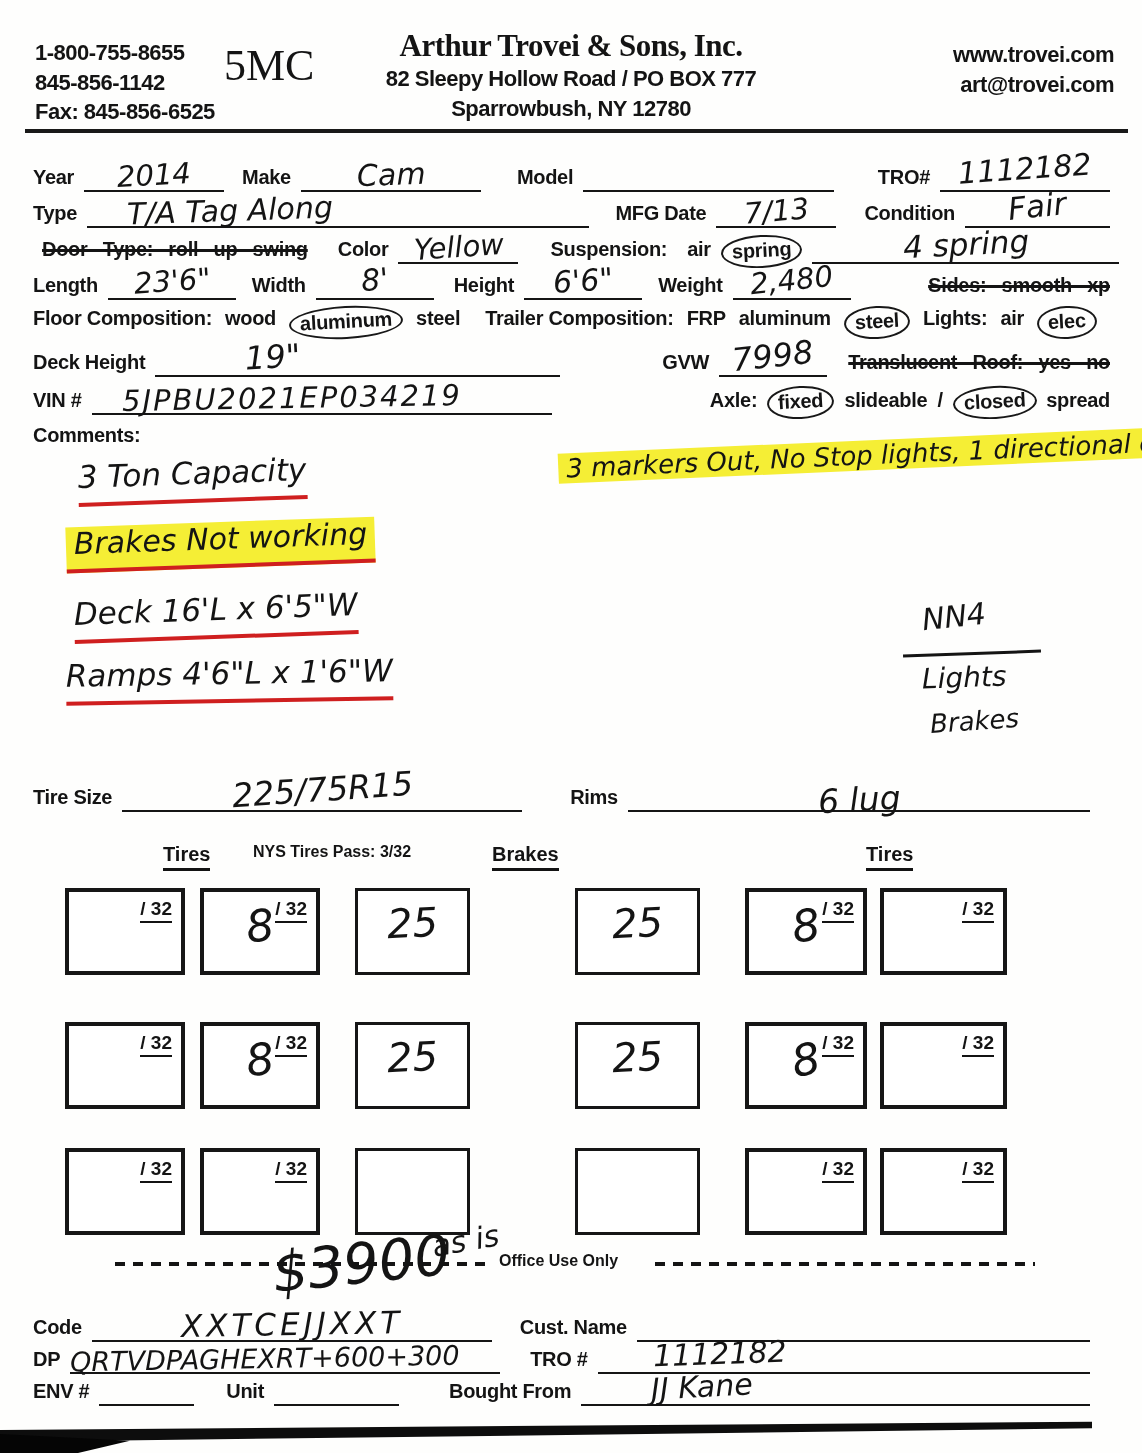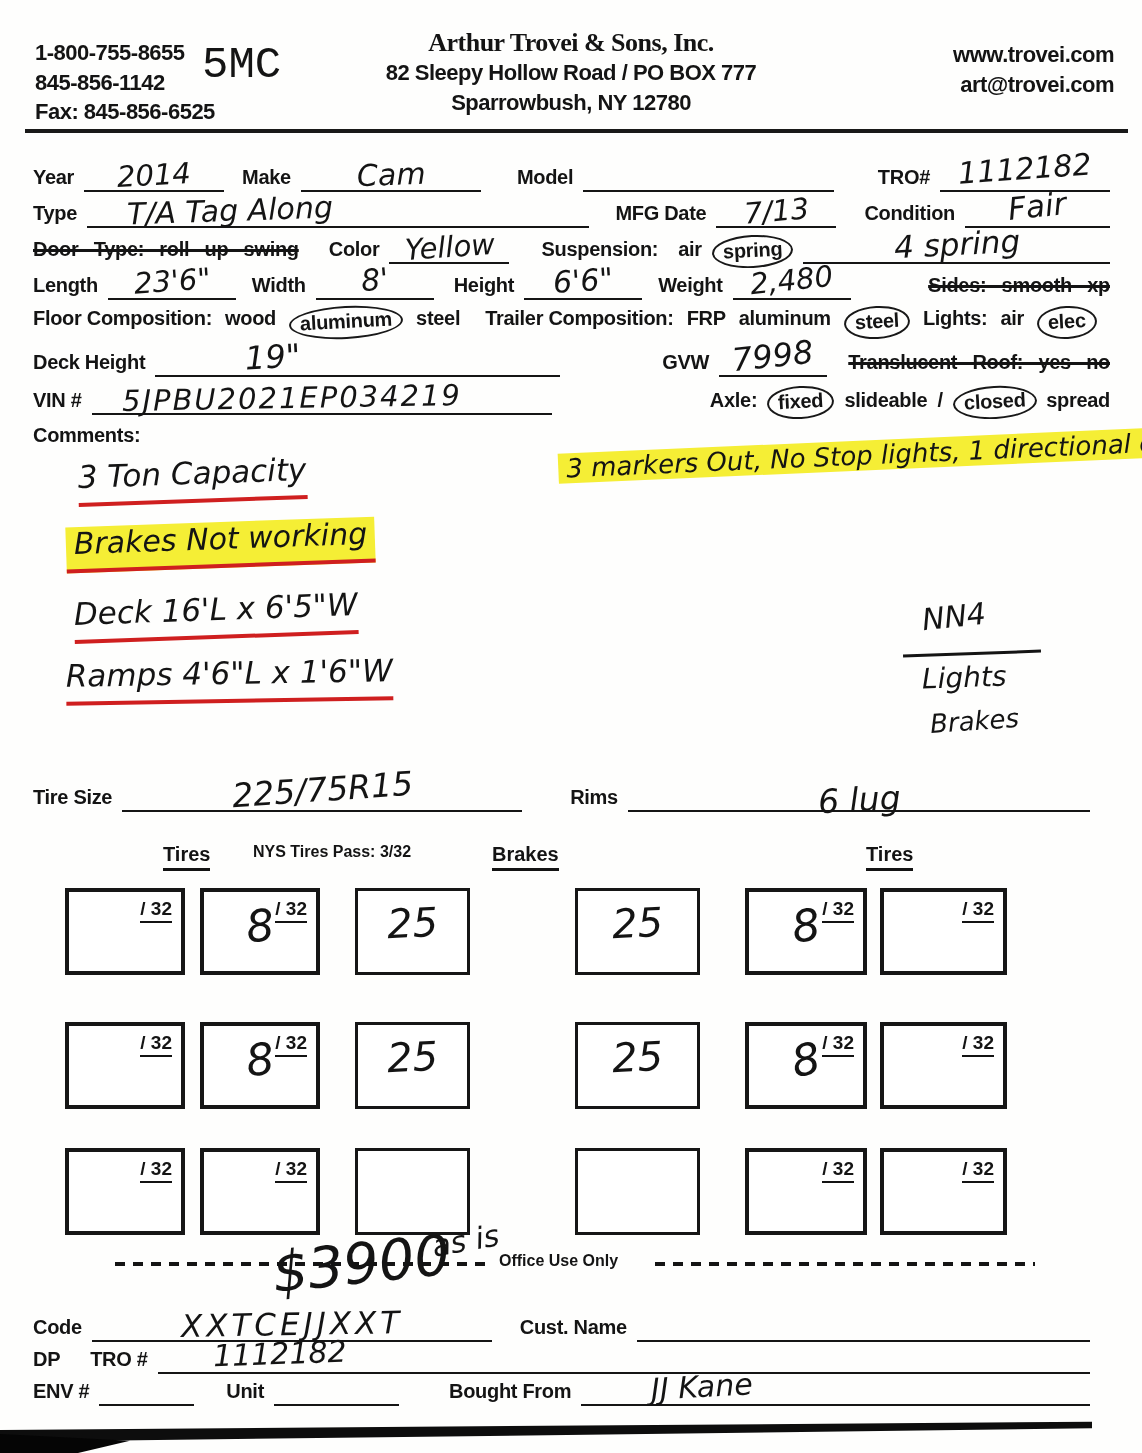--- a/index.html
+++ b/index.html
@@ -31,23 +31,23 @@
 </head>
 <body>
 
 <div class="page">
 
   <div class="abs hdr-sm" style="left:35px;top:38px;">
     <div>1-800-755-8655</div>
     <div>845-856-1142</div>
     <div>Fax: 845-856-6525</div>
   </div>
-  <div class="abs" style="left:202px;top:40px;font-family:Liberation Mono, monospace;font-size:44px;font-weight:500;">5MC</div>
+  <div class="abs" style="left:224px;top:40px;font-family:Liberation Serif, serif;font-size:44px;font-weight:500;">5MC</div>
   <div class="abs" style="left:0;right:0;top:28px;text-align:center;">
-    <div style="font-family:'Liberation Serif',serif;font-weight:bold;font-size:26px;letter-spacing:-0.5px;">Arthur Trovei &amp; Sons, Inc.</div>
+    <div style="font-family:'Liberation Serif',serif;font-weight:bold;font-size:31px;letter-spacing:-0.5px;">Arthur Trovei &amp; Sons, Inc.</div>
     <div class="hdr-sm">82 Sleepy Hollow Road / PO BOX 777</div>
     <div class="hdr-sm">Sparrowbush, NY 12780</div>
   </div>
   <div class="abs hdr-sm" style="right:28px;top:40px;text-align:right;">
     <div>www.trovei.com</div>
     <div>art@trovei.com</div>
   </div>
   <div class="abs" style="left:25px;right:14px;top:129px;height:4px;background:#191919;"></div>
 
   <div class="row" style="top:150px;left:33px;width:1077px;height:42px;">
@@ -77,21 +77,21 @@
     <span class="lbl" style="margin-left:16px;">MFG Date</span>
     <span class="line" style="flex:0 0 120px;">
         <span class="hw" style="font-size:29px;transform:rotate(-5deg);">7/13</span>
       </span>
     <span class="lbl" style="margin-left:18px;">Condition</span>
     <span class="line" style="flex:0 0 145px;">
         <span class="hw" style="font-size:31px;transform:rotate(-6deg);margin-bottom:4px;">Fair</span>
       </span>
   </div>
 
-  <div class="row" style="top:222px;left:33px;width:1077px;height:42px;">
+  <div class="row" style="top:222px;left:42px;width:1077px;height:42px;">
     <span class="lbl strike">Door Type:  roll up  swing</span>
     <span class="lbl" style="margin-left:20px;">Color</span>
     <span class="line" style="flex:0 0 120px;">
         <span class="hw" style="font-size:29px;transform:rotate(-4deg);">Yellow</span>
       </span>
     <span class="lbl" style="margin-left:22px;">Suspension:</span>
     <span class="lbl" style="margin-left:10px;">air</span>
     <span class="lbl circle">spring</span>
     <span class="line" style="flex:1;">
         <span class="hw" style="font-size:31px;transform:rotate(-3deg);margin-bottom:2px;">4 spring</span>
@@ -260,20 +260,23 @@
         <span class="hw" style="font-size:31px;letter-spacing:4px;transform:rotate(-1deg);">XXTCEJJXXT</span>
       </span>
     <span class="lbl" style="margin-left:18px;">Cust. Name</span>
     <span class="line" style="flex:1;">
         <span class="hw"></span>
       </span>
   </div>
 
   <div class="row" style="top:1330px;left:33px;width:1057px;height:44px;">
     <span class="lbl">DP</span>
+    <span class="line" style="flex:0 0 430px;justify-content:flex-start;">
+        <span class="hw" style="font-size:27px;transform:rotate(-1deg);">QRTVDPAGHEXRT+600+300</span>
+      </span>
     <span class="lbl" style="margin-left:20px;">TRO #</span>
     <span class="line" style="flex:1;justify-content:flex-start;padding-left:55px;">
         <span class="hw" style="font-size:30px;transform:rotate(-2deg);margin-bottom:3px;">1112182</span>
       </span>
   </div>
 
   <div class="row" style="top:1362px;left:33px;width:1057px;height:44px;">
     <span class="lbl">ENV #</span>
     <span class="line" style="flex:0 0 95px;">
         <span class="hw"></span>

